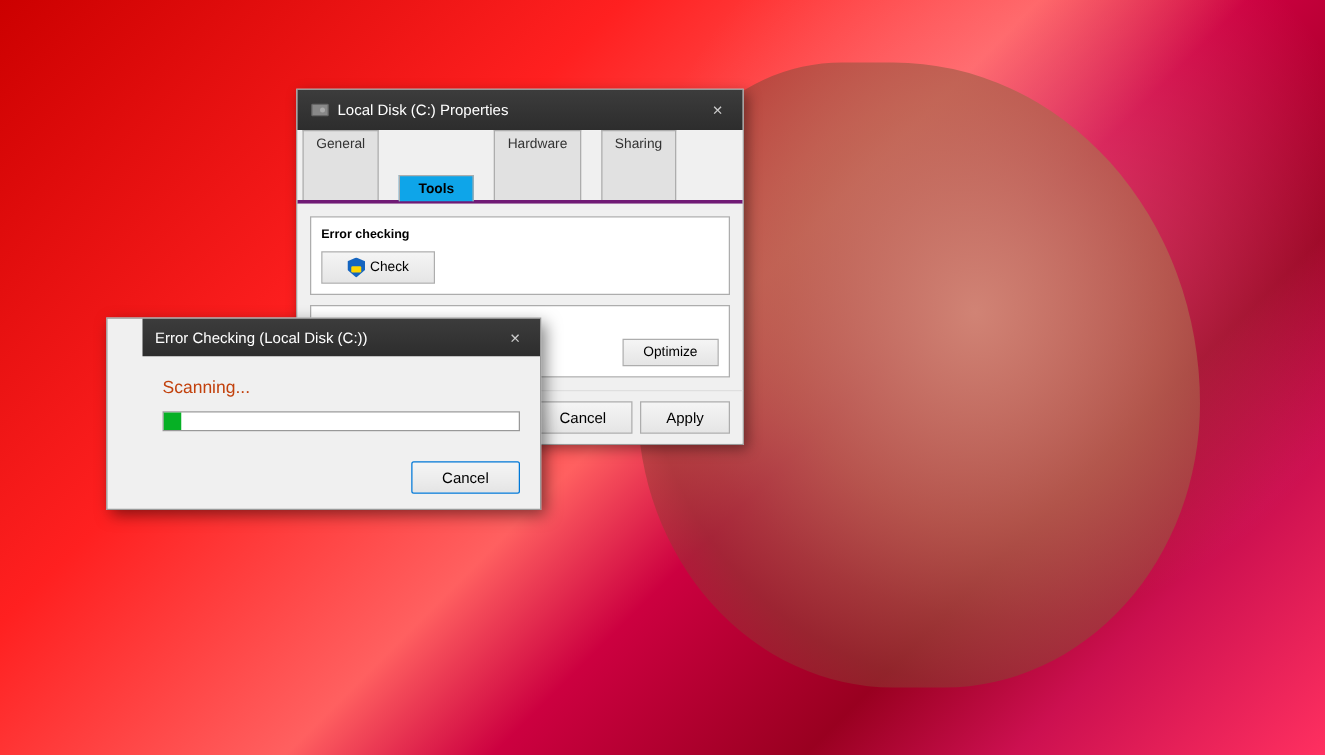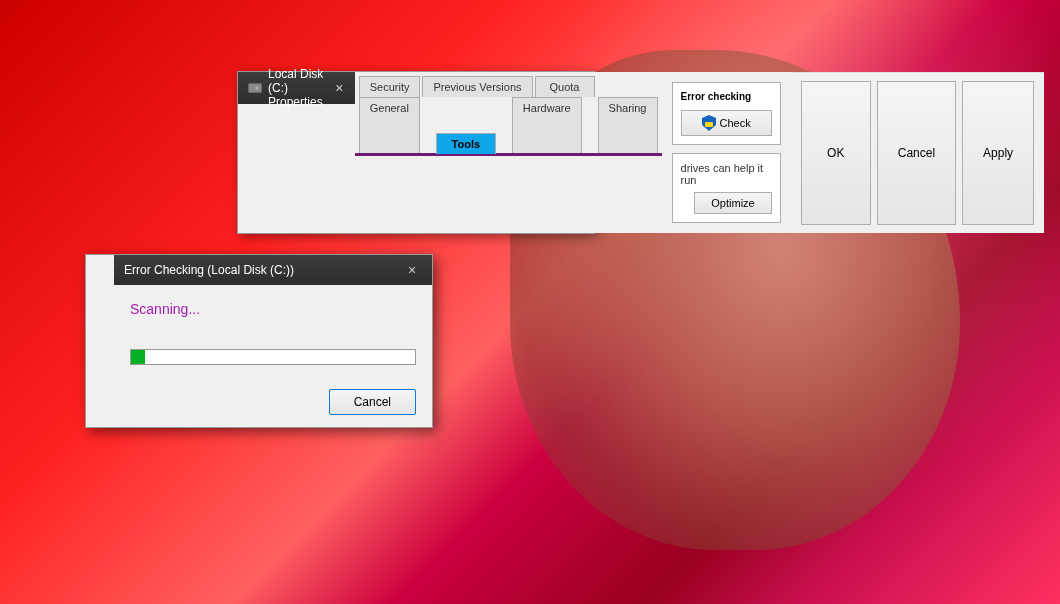--- a/index.html
+++ b/index.html
@@ -54,21 +54,21 @@
     
     .properties-dialog {
       position: absolute;
       left: 237px;
       top: 71px;
       width: 358px;
       background: #f0f0f0;
       border: 1px solid #999;
       box-shadow: 3px 3px 10px rgba(0,0,0,0.4);
       display: flex;
-      flex-direction: row;
+      flex-direction: column;
     }
 
     .dialog-titlebar {
       background: linear-gradient(180deg, #3c3c3c 0%, #2d2d2d 100%);
       color: white;
       padding: 6px 10px;
       display: flex;
       align-items: center;
       justify-content: space-between;
       height: 32px;
@@ -222,21 +222,20 @@
     }
 
     .section-text {
       font-size: 11px;
       color: #333;
       line-height: 1.5;
     }
 
     .check-btn-row {
       display: flex;
-      justify-content: flex-end;
       margin-top: 8px;
     }
 
     .check-button {
       padding: 4px 20px;
       background: linear-gradient(180deg, #f5f5f5 0%, #e5e5e5 100%);
       border: 1px solid #adadad;
       cursor: pointer;
       font-size: 11px;
       display: flex;
@@ -315,24 +314,24 @@
 
     .error-titlebar-title {
       font-size: 12px;
     }
 
     .error-content {
       padding: 16px 16px 12px 16px;
     }
 
     .scanning-text {
-      color: #a21caf;
+      color: #c2410c;
       font-size: 14px;
       font-weight: 500;
-      margin-bottom: 32px;
+      margin-bottom: 12px;
     }
 
     .progress-bar-container {
       width: 100%;
       height: 16px;
       border: 1px solid #999;
       background: #fff;
       margin-bottom: 12px;
     }
 
@@ -372,25 +371,20 @@
     <div class="titlebar-left">
       <div class="title-icon">
         <div class="hdd-icon"></div>
       </div>
       <span class="titlebar-title">Local Disk (C:) Properties</span>
     </div>
     <div class="titlebar-close">×</div>
   </div>
 
   <div class="tabs-row">
-    <div class="tabs-top">
-      <div class="tab">Security</div>
-      <div class="tab">Previous Versions</div>
-      <div class="tab">Quota</div>
-    </div>
     <div class="tabs-bottom">
       <div class="tab">General</div>
       <div class="tab active">Tools</div>
       <div class="tab">Hardware</div>
       <div class="tab">Sharing</div>
     </div>
   </div>
 
   <div class="dialog-content">
 

